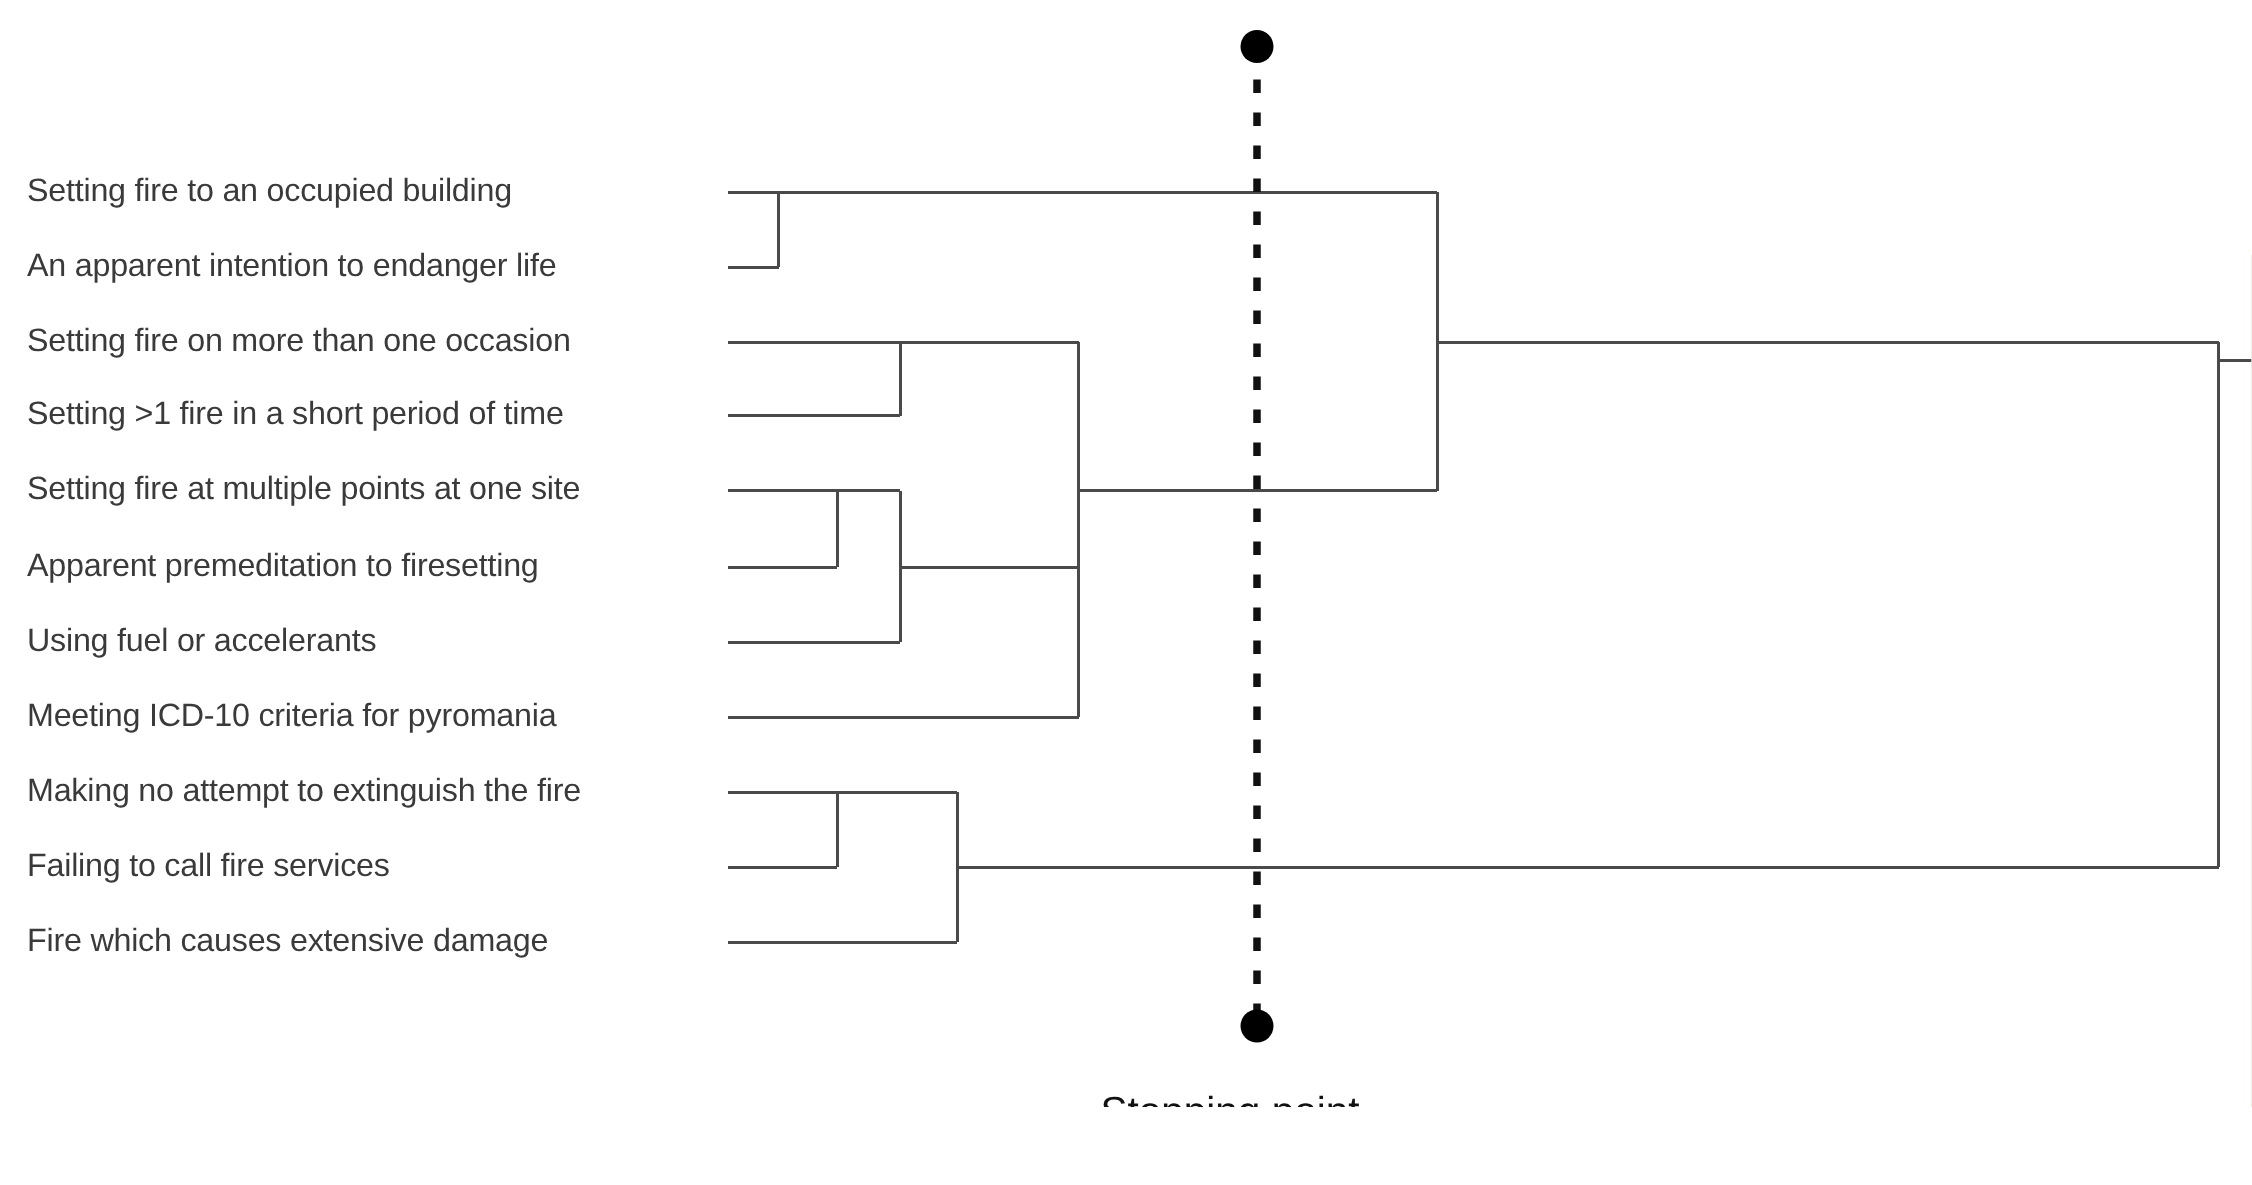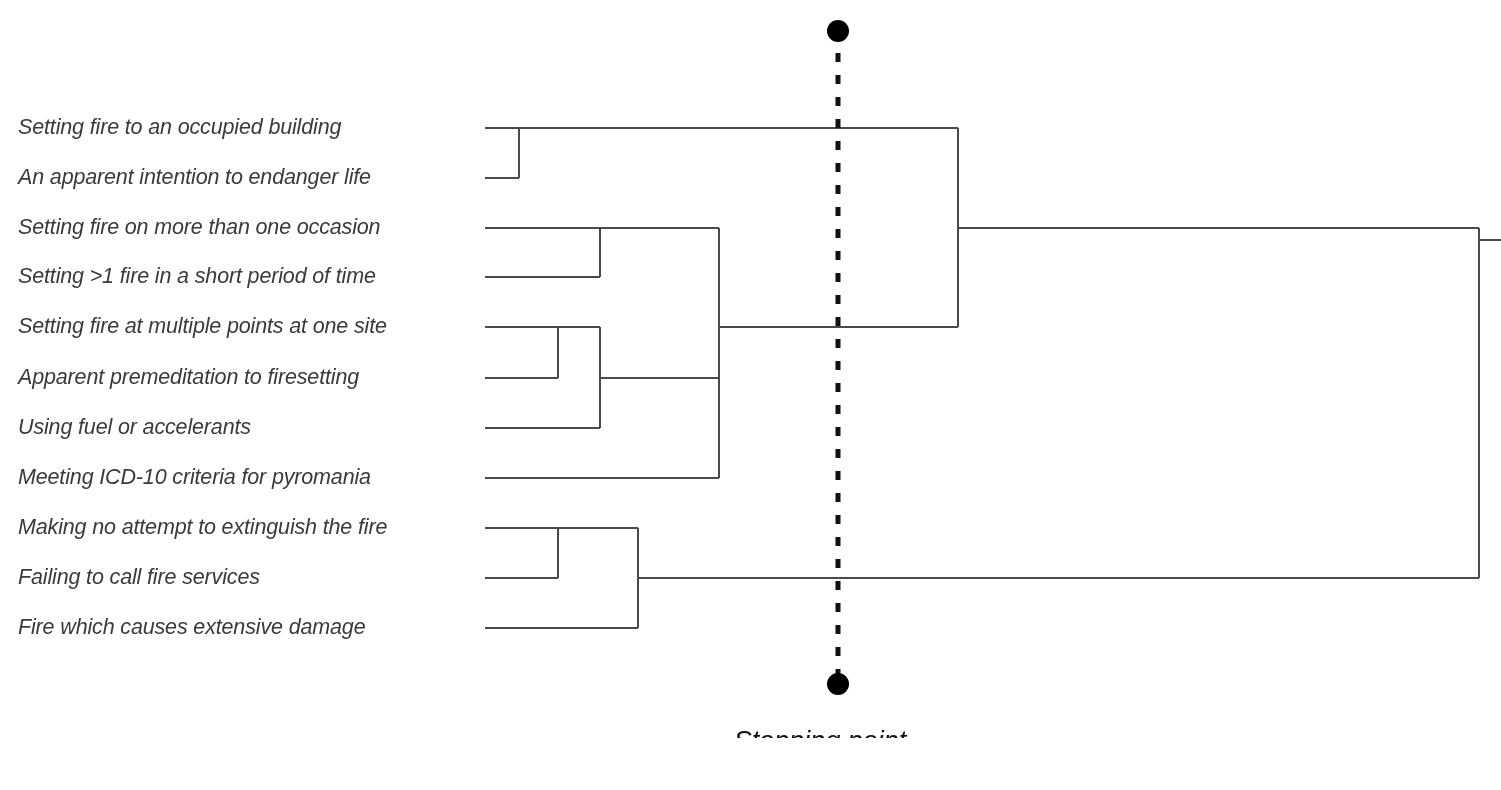--- a/index.html
+++ b/index.html
@@ -10,21 +10,20 @@
   }
   body {
     font-family: "Liberation Sans", sans-serif;
   }
   #stage {
     position: relative;
     width: 1501px;
     height: 738px;
     background: #eab308;
     overflow: hidden;
-    font-style: italic;
   }
   #figure-svg {
     position: absolute;
     left: 0;
     top: 0;
     width: 1501px;
     height: 790px;
     display: block;
   }
   .leaf-label {

